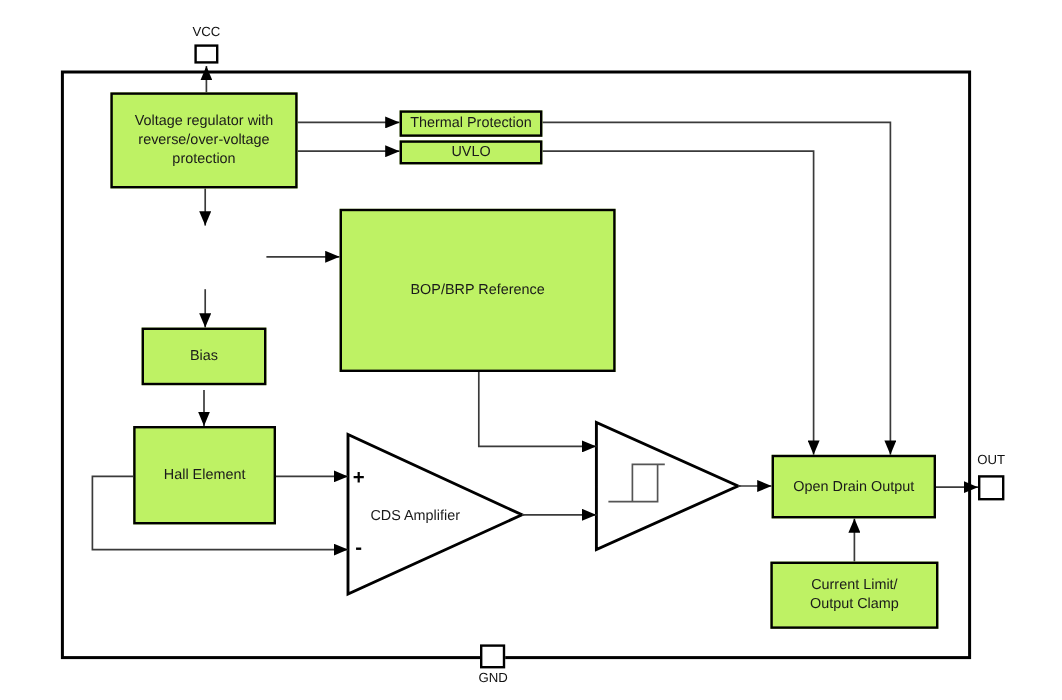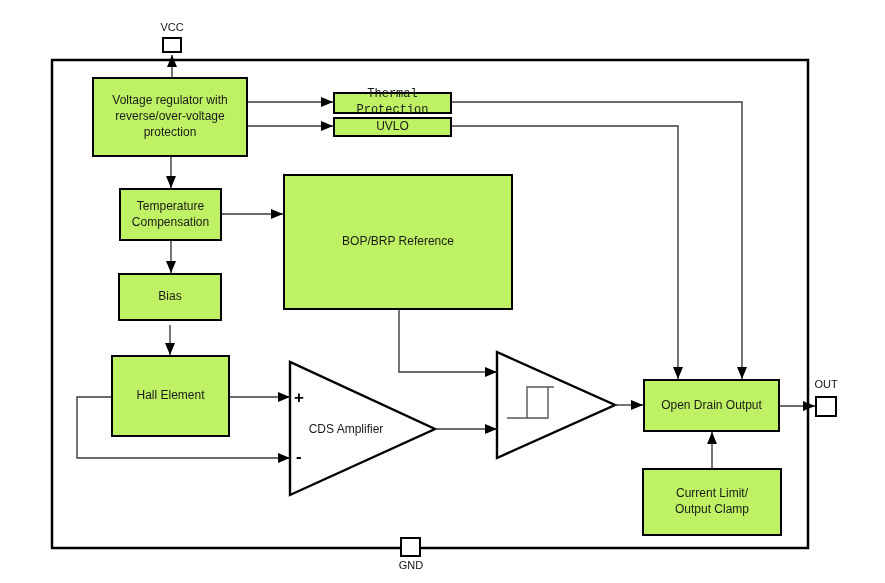--- a/index.html
+++ b/index.html
@@ -65,36 +65,34 @@
       <line x1="615" y1="405" x2="643" y2="405" marker-end="url(#arr)"></line>
       <line x1="780" y1="406" x2="815" y2="406" marker-end="url(#arr)"></line>
       <line x1="712" y1="468" x2="712" y2="432" marker-end="url(#arr)"></line>
     </g>
   </svg>
 
   <div class="block" style="left:92px;top:77px;width:156px;height:80px;">Voltage regulator with
 reverse/over-voltage
 protection</div>
 
-  <div class="block" style="left:333px;top:92px;width:119px;height:22px;font-family:Liberation Mono, monospace;">Thermal Protection</div>
+  <div class="block" style="left:333px;top:92px;width:119px;height:22px;">Thermal Protection</div>
 
   <div class="block" style="left:333px;top:117px;width:119px;height:20px;">UVLO</div>
 
-  <div class="block" style="left:119px;top:188px;width:103px;height:53px;">Temperature
-Compensation</div>
 
   <div class="block" style="left:118px;top:273px;width:104px;height:48px;">Bias</div>
 
   <div class="block" style="left:283px;top:174px;width:230px;height:136px;">BOP/BRP Reference</div>
 
   <div class="block" style="left:111px;top:355px;width:119px;height:82px;">Hall Element</div>
 
   <div class="block" style="left:643px;top:379px;width:137px;height:53px;text-align:center;">Open Drain Output</div>
 
-  <div class="block" style="left:642px;top:468px;width:140px;height:68px;text-align:center;">Current Limit/
+  <div class="block" style="left:642px;top:468px;width:140px;height:56px;text-align:center;">Current Limit/
 Output Clamp</div>
 
   <div class="tri-label" style="left:296px;top:422px;width:100px;text-align:center;">CDS Amplifier</div>
   <div class="sign" style="left:294px;top:389px;">+</div>
   <div class="sign" style="left:296px;top:448px;">-</div>
 
   <div class="pin" style="left:162px;top:37px;width:20px;height:16px;"></div>
   <div class="pin" style="left:400px;top:537px;width:21px;height:20px;"></div>
   <div class="pin" style="left:815px;top:396px;width:22px;height:21px;"></div>
 

